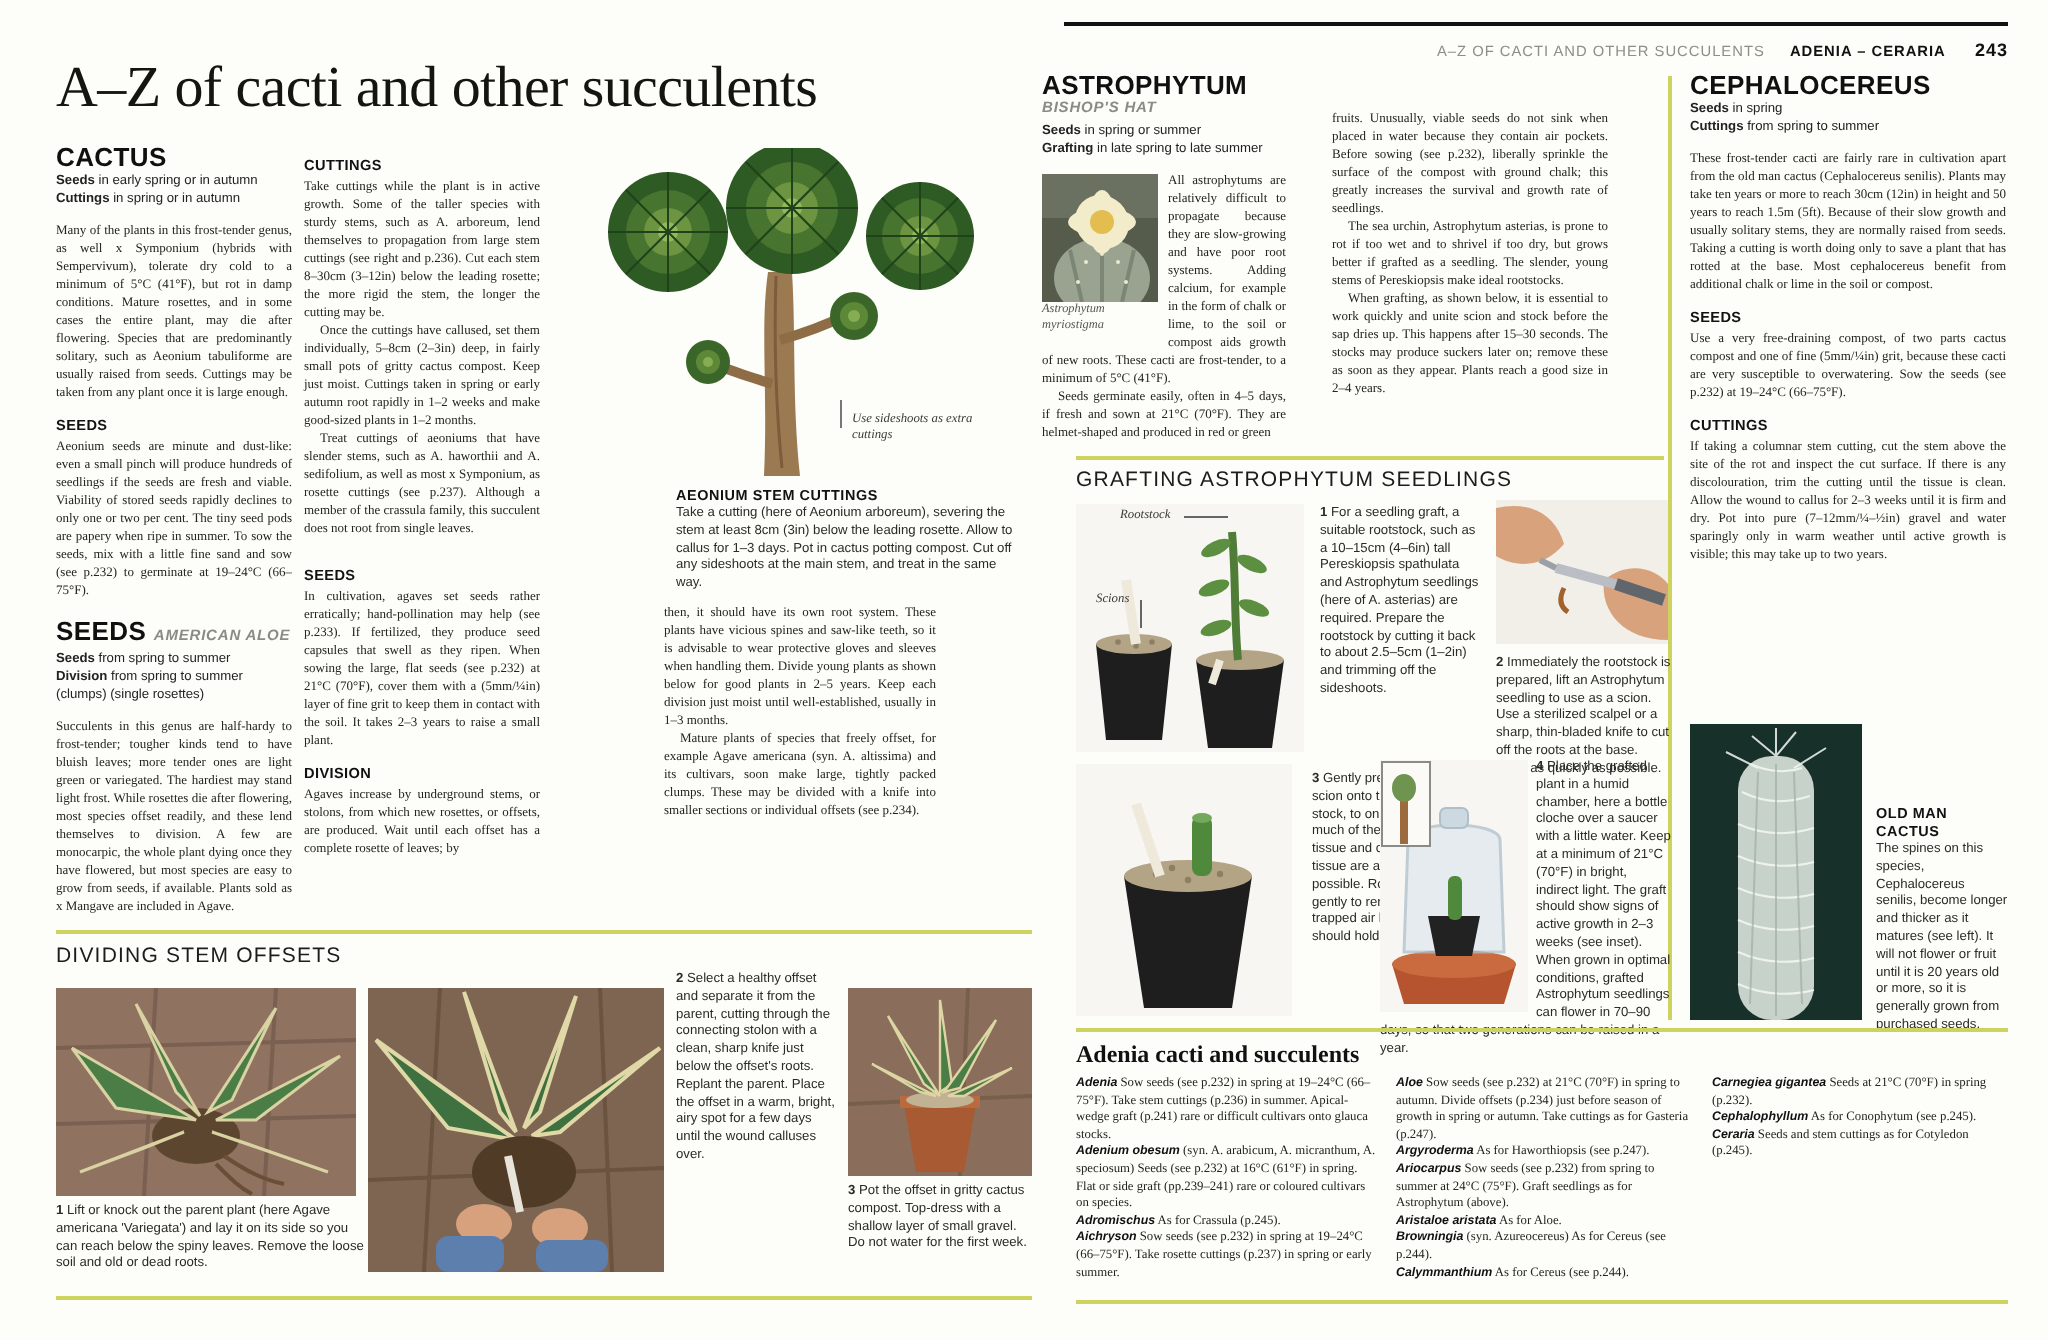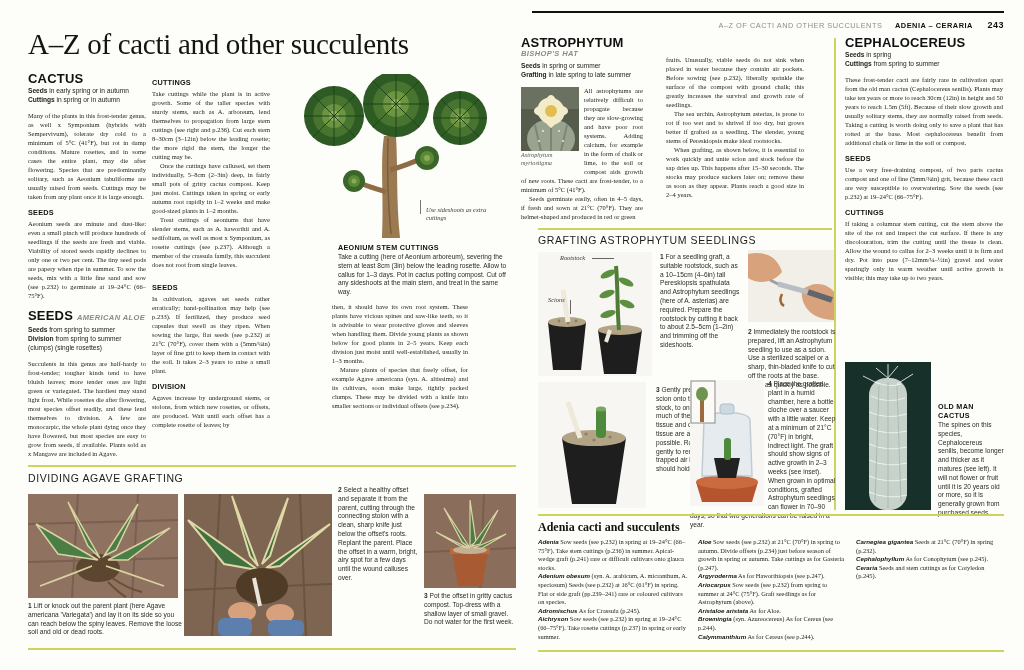--- a/index.html
+++ b/index.html
@@ -164,21 +164,21 @@
     <div class="cap-head">AEONIUM STEM CUTTINGS</div>
     <div class="caption">Take a cutting (here of Aeonium arboreum), severing the stem at least 8cm (3in) below the leading rosette. Allow to callus for 1–3 days. Pot in cactus potting compost. Cut off any sideshoots at the main stem, and treat in the same way.</div>
   </div>
 
   <div class="col" style="left:332px;top:302px;width:136px;">
     <p>then, it should have its own root system. These plants have vicious spines and saw-like teeth, so it is advisable to wear protective gloves and sleeves when handling them. Divide young plants as shown below for good plants in 2–5 years. Keep each division just moist until well-established, usually in 1–3 months.</p>
     <p class="ind">Mature plants of species that freely offset, for example Agave americana (syn. A. altissima) and its cultivars, soon make large, tightly packed clumps. These may be divided with a knife into smaller sections or individual offsets (see p.234).</p>
   </div>
 
   <div class="rule" style="left:28px;top:465px;width:488px;"></div>
-  <div class="boxhead" style="left:28px;top:472px;">DIVIDING AGAVE GRAFTING</div>
+  <div class="boxhead" style="left:28px;top:472px;">DIVIDING STEM OFFSETS</div>
 
   <div class="photo" style="left:28px;top:494px;width:150px;height:104px;">
     <svg width="150" height="104" viewBox="0 0 150 104">
       <rect width="150" height="104" fill="#8f7260"></rect>
       <g stroke="#7a6050" stroke-width="2">
           <line x1="0" y1="30" x2="150" y2="26"></line>
           <line x1="0" y1="68" x2="150" y2="64"></line>
           <line x1="50" y1="0" x2="44" y2="104"></line>
           <line x1="110" y1="0" x2="104" y2="104"></line>
         </g>

